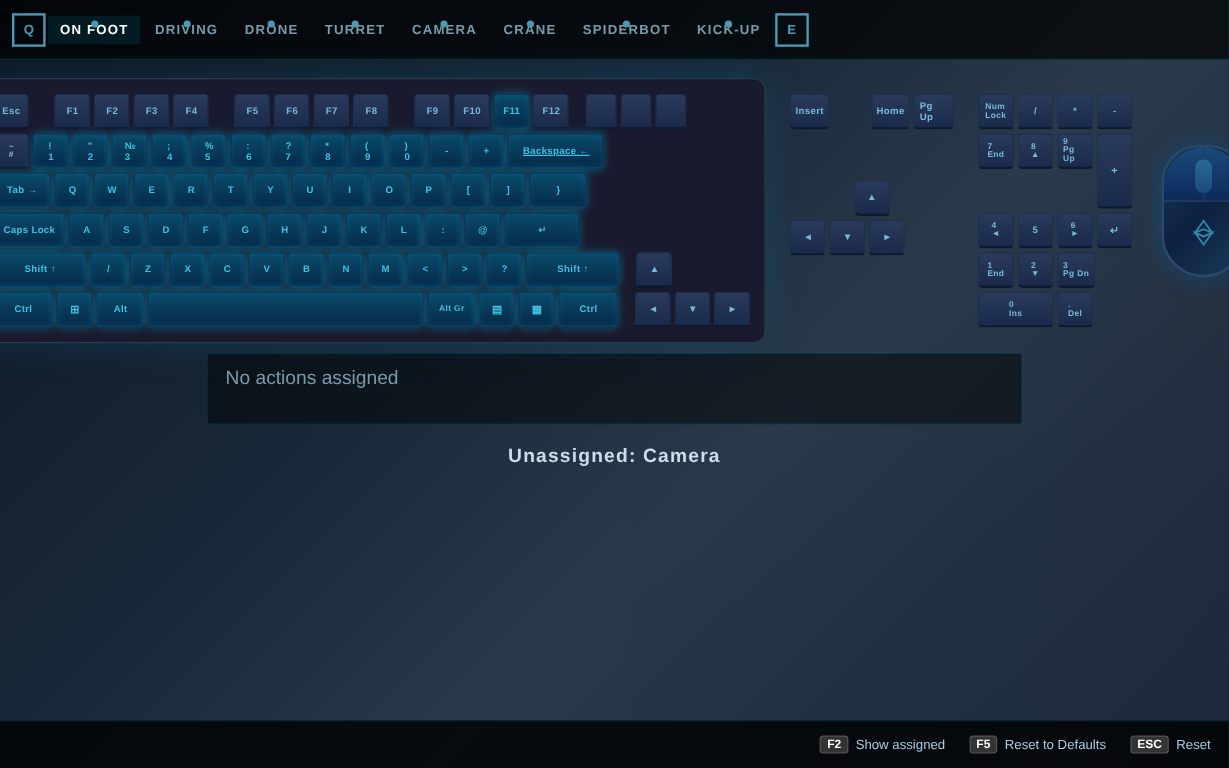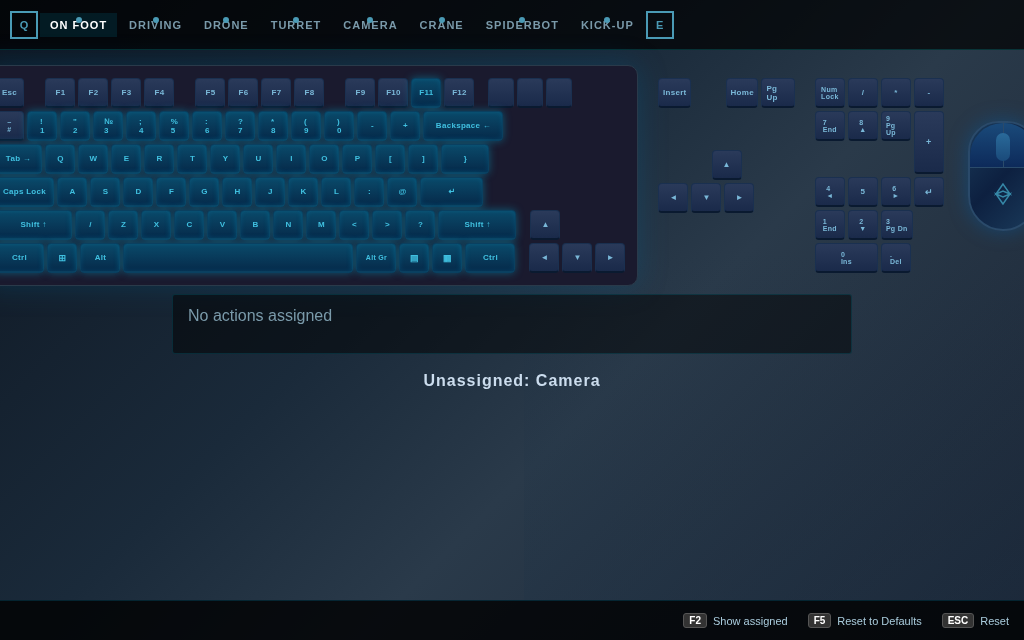--- a/index.html
+++ b/index.html
@@ -161,21 +161,21 @@
     .key.lit {
       background: linear-gradient(to bottom, #0a4a6a 0%, #062a4a 100%);
       border-color: #0a4060;
       color: #40c0e0;
       box-shadow: 0 0 8px rgba(0,180,220,0.4), inset 0 0 5px rgba(0,150,200,0.2);
     }
 
     .key.wide-1-5 { min-width: 48px; }
     .key.wide-2 { min-width: 63px; }
     .key.spacebar { min-width: 230px; }
-    .key.backspace { min-width: 80px; }
+    .key.backspace { min-width: 80px; text-decoration: underline; }
     .key.caps { min-width: 60px; }
     .key.shift-l { min-width: 78px; }
     .key.shift-r { min-width: 78px; }
     .key.ctrl-key { min-width: 50px; }
     .key.alt-key { min-width: 40px; }
 
     
     .fn-gap { width: 15px; }
     .key-gap { width: 8px; }
 

